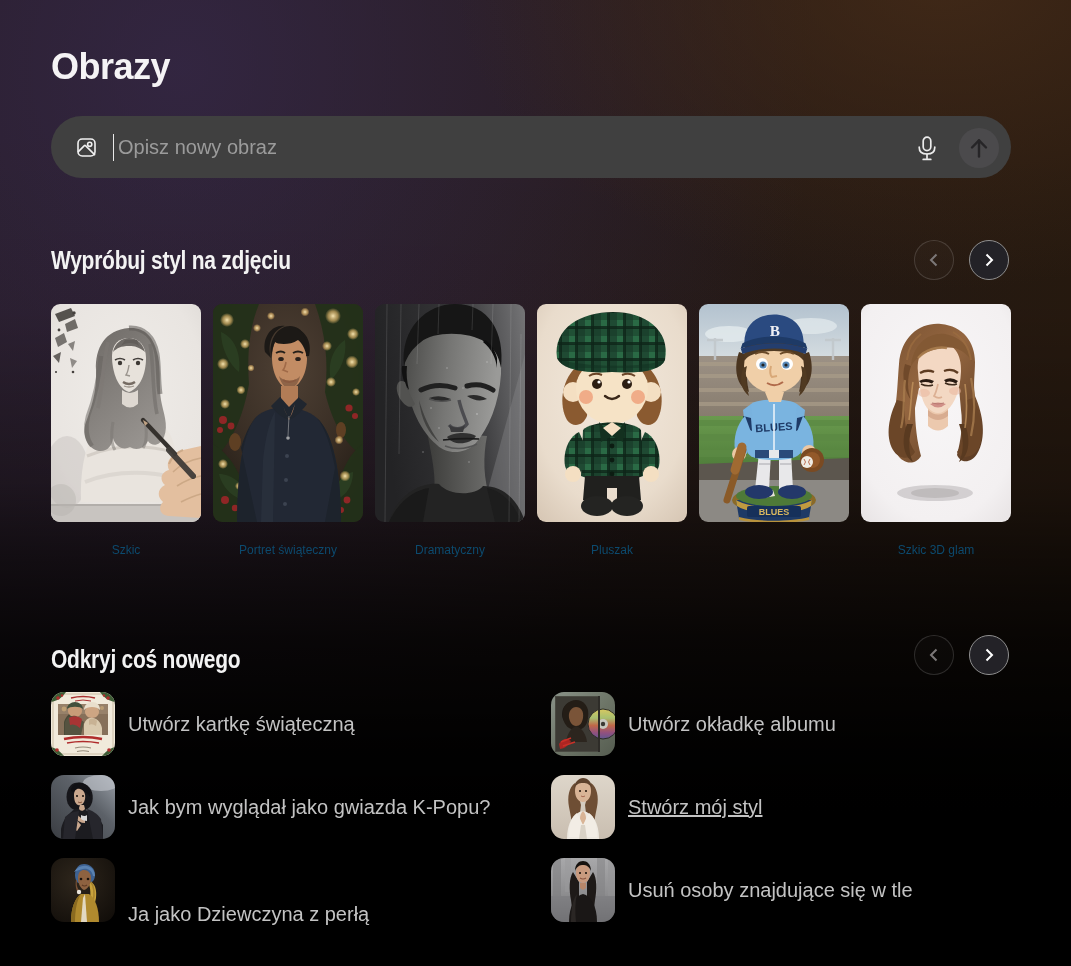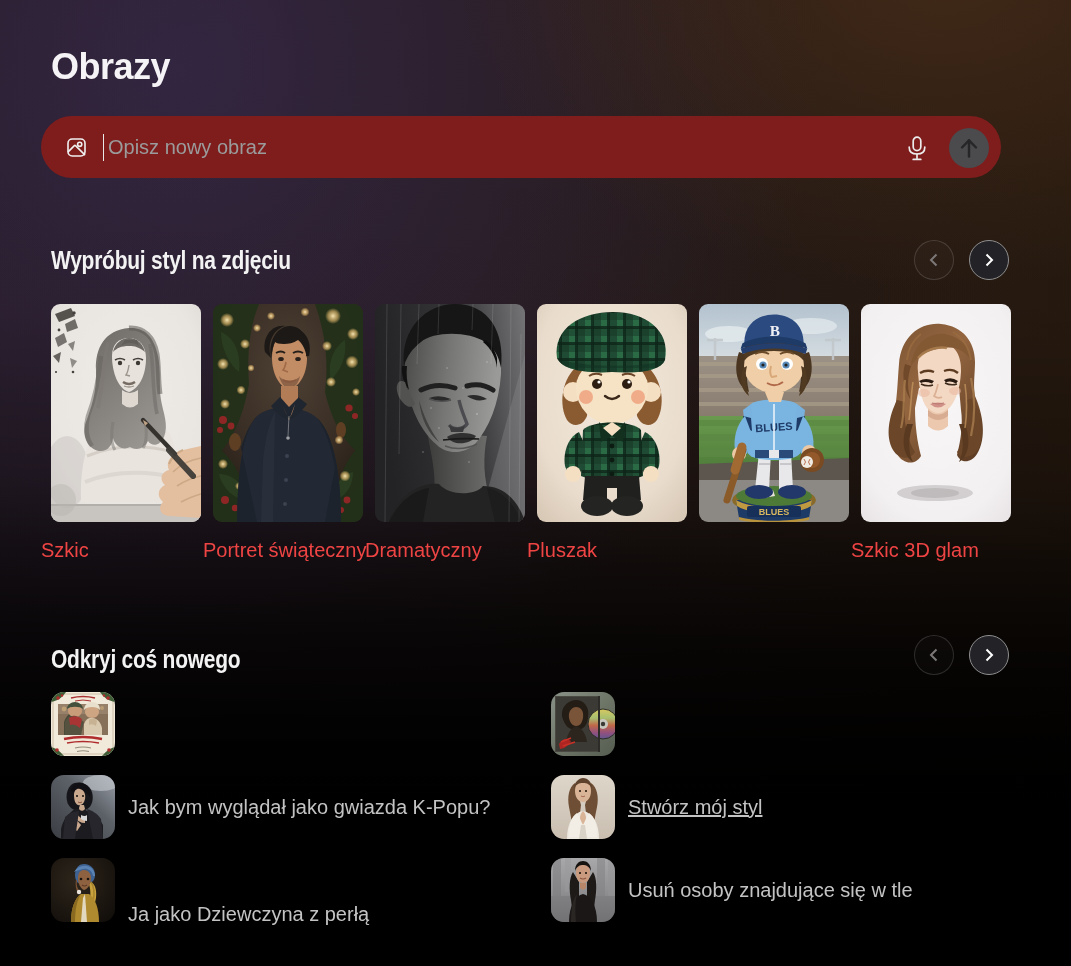--- a/index.html
+++ b/index.html
@@ -14,36 +14,36 @@
     position:relative;
     color:#fff;
   }
   .fadeblack { position:absolute; left:0; top:0; width:1071px; height:966px;
     background:linear-gradient(to bottom, rgba(0,0,0,0) 0%, rgba(0,0,0,0.02) 32%, rgba(0,0,0,0.28) 50%, rgba(0,0,0,0.55) 58%, rgba(0,0,0,0.78) 66%, rgba(0,0,0,0.97) 78%, #000 84%);
     pointer-events:none; }
   .content { position:absolute; left:0; top:0; width:1071px; height:689px; }
 
   h1.title { position:absolute; left:51px; top:46px; font-size:36px; font-weight:700; color:#f5f3f5; letter-spacing:-0.5px; }
 
-  .searchbar { position:absolute; left:41px; top:116px; width:960px; height:62px; background:#7f1d1d; border-radius:32px; }
+  .searchbar { position:absolute; left:51px; top:116px; width:960px; height:62px; background:#404040; border-radius:32px; }
   .sb-icon { position:absolute; left:26px; top:22px; }
   .caret { position:absolute; left:62px; top:18px; width:1.2px; height:27px; background:#e8e8e8; }
   .placeholder { position:absolute; left:67px; top:0; height:63px; line-height:62px; font-size:20px; color:#9b9b9b; }
   .mic { position:absolute; left:865px; top:20px; }
   .sendbtn { position:absolute; left:908px; top:12px; width:40px; height:40px; border-radius:50%; background:#4b4a4c; }
 
   .sechead { position:absolute; left:51px; font-size:25px; font-weight:700; color:#f3f3f3; letter-spacing:-0.3px; transform:scaleX(0.84); transform-origin:0 50%; }
   .navbtn { position:absolute; width:40px; height:40px; border-radius:50%; }
   .navbtn.dis { border:1px solid rgba(255,255,255,0.14); background:rgba(255,255,255,0.02); }
   .navbtn.act { border:1px solid #8f8f8f; background:#232227; }
   .navbtn svg { position:absolute; left:50%; top:50%; transform:translate(-50%,-50%); }
 
   .card { position:absolute; width:150px; height:218px; border-radius:9px; overflow:hidden; top:304px; }
   .card svg { display:block; }
-  .clabel { position:absolute; width:170px; text-align:left; font-size:20px; color:#ef4444; top:540px; line-height:21px; }
+  .clabel { position:absolute; width:170px; text-align:center; font-size:12px; color:#0c4a6e; top:540px; line-height:21px; }
 
   .thumb { position:absolute; width:64px; height:64px; border-radius:13px; overflow:hidden; }
   .thumb svg { display:block; }
   .ditem { position:absolute; font-size:20px; color:#c3c3c3; }
 </style>
 </head>
 <body>
   <div class="fadeblack"></div>
   <div class="content">
     <h1 class="title">Obrazy</h1>
@@ -596,20 +596,21 @@
         <g fill="#b02c2c">
           <circle cx="7" cy="6" r="1.8"></circle>
           <circle cx="57" cy="6" r="1.8"></circle>
           <circle cx="6" cy="58" r="1.8"></circle>
           <circle cx="58" cy="58" r="1.8"></circle>
           <circle cx="11" cy="3.5" r="1.2"></circle>
           <circle cx="53" cy="3.5" r="1.2"></circle>
         </g>
       </svg>
     </div>
+    <div class="ditem" style="left:128px; top:692px; height:64px; line-height:64px;">Utwórz kartkę świąteczną</div>
     <div class="thumb" style="left:551px; top:692px;" id="t2">
       <svg width="64" height="64" viewBox="0 0 64 64">
         <defs>
           <linearGradient id="t2bg" x1="0" y1="0" x2="1" y2="1">
             <stop offset="0%" stop-color="#8a9288"></stop>
             <stop offset="50%" stop-color="#6e7668"></stop>
             <stop offset="100%" stop-color="#555c50"></stop>
           </linearGradient>
           <linearGradient id="cd" x1="0" y1="0" x2="0" y2="1">
             <stop offset="0%" stop-color="#d8c860"></stop>
@@ -628,20 +629,21 @@
         <path d="M25 34 C20 36 16 42 15 50 L36 50 C35 42 31 36 25 34 Z" fill="#2c251e"></path>
         <path d="M8 52 Q13 44 20 49 Q16 56 9 57 Z" fill="#b82420" opacity="0.9"></path>
         <path d="M10 50 L20 46 M12 54 L24 50" stroke="#c83028" stroke-width="1.6"></path>
         <circle cx="52" cy="32" r="15" fill="url(#cd)"></circle>
         <circle cx="52" cy="32" r="15" fill="none" stroke="#2c2c28" stroke-width="1"></circle>
         <circle cx="52" cy="32" r="5" fill="#c8c8c0"></circle>
         <circle cx="52" cy="32" r="2.2" fill="#3c3a34"></circle>
         <path d="M48 4 L48 60" stroke="#2e2c28" stroke-width="2"></path>
       </svg>
     </div>
+    <div class="ditem" style="left:628px; top:692px; height:64px; line-height:64px;">Utwórz okładkę albumu</div>
 
     <div class="thumb" style="left:51px; top:775px;" id="t3">
       <svg width="64" height="64" viewBox="0 0 64 64">
         <defs>
           <linearGradient id="t3bg" x1="0" y1="1" x2="1" y2="0">
             <stop offset="0%" stop-color="#3a3d42"></stop>
             <stop offset="60%" stop-color="#5c6168"></stop>
             <stop offset="100%" stop-color="#9aa0a8"></stop>
           </linearGradient>
         </defs>

